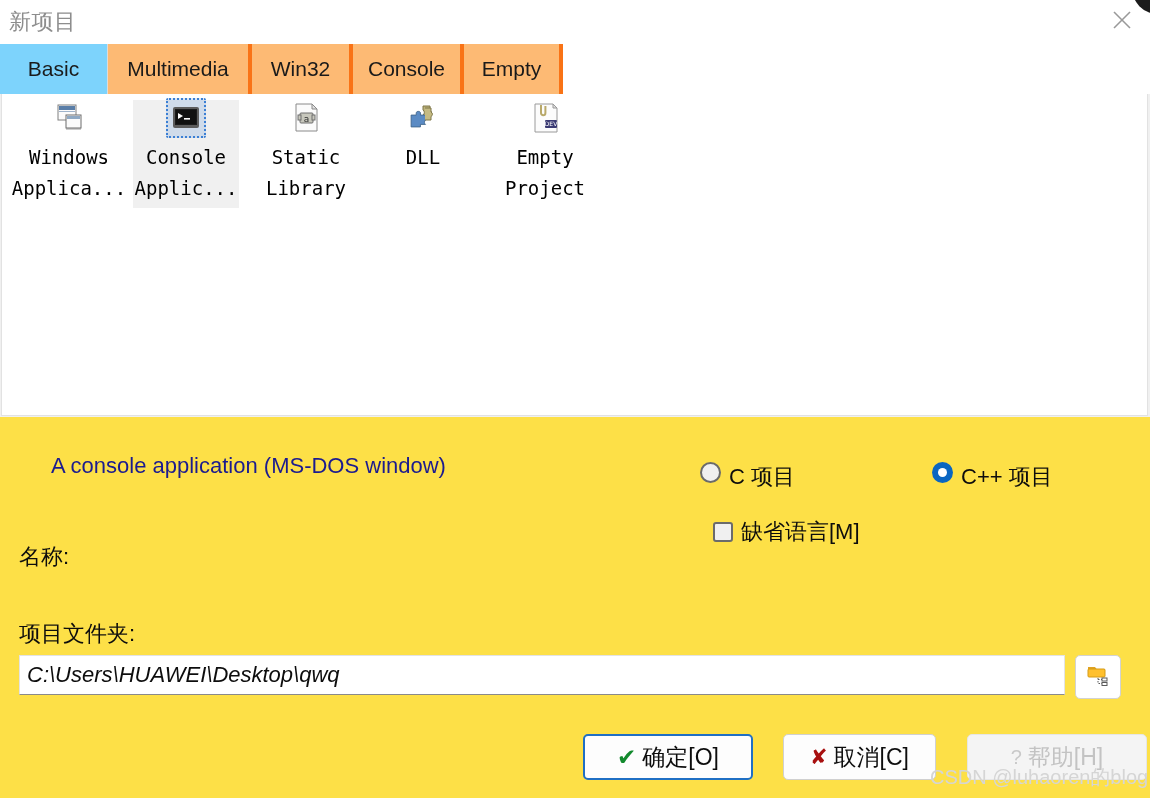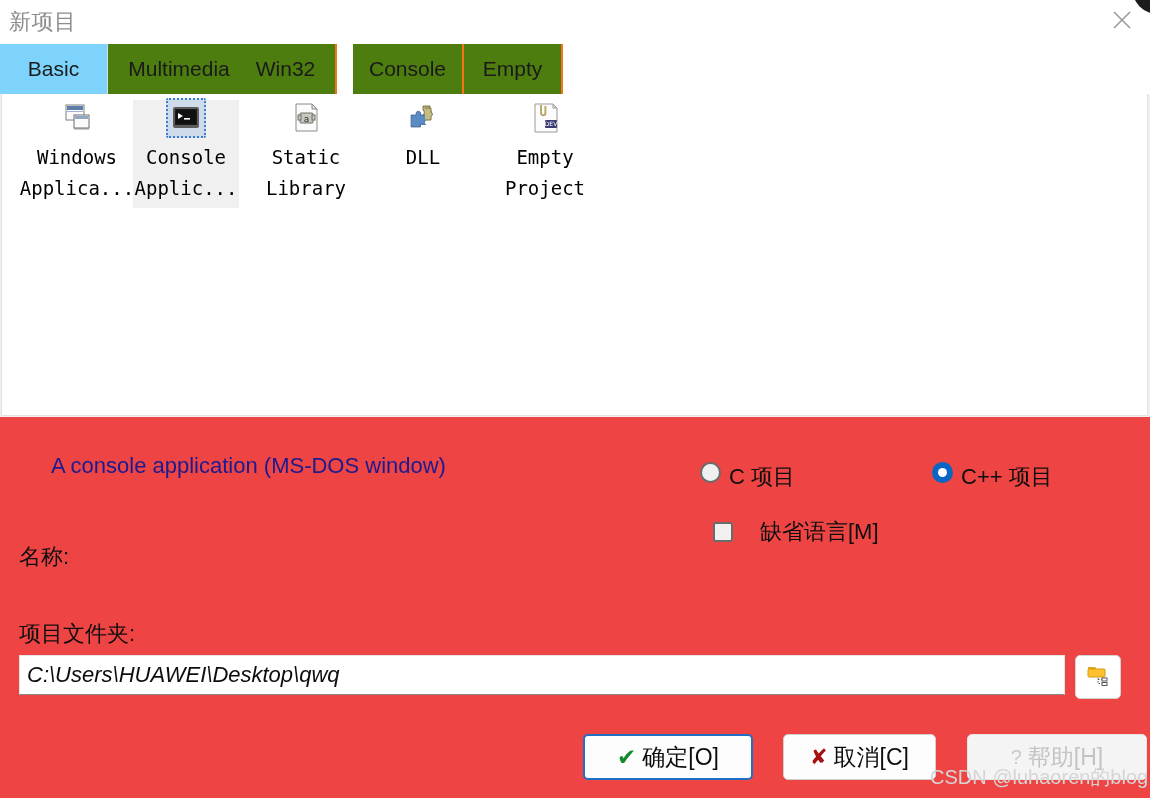--- a/index.html
+++ b/index.html
@@ -51,22 +51,22 @@
   
   #tabbar {
     position: absolute; left: 0; top: 44px;
     width: 1150px; height: 50px;
     background: #ffffff;
   }
   .tab {
     position: absolute; top: 0; height: 50px;
     display: flex; align-items: center; justify-content: center;
     font-size: 21px; color: #1a1a1a;
-    background: #4d7c0f;
-    border-right: 2px solid #f97316;
+    background: #fdba74;
+    border-right: 4px solid #f97316;
     box-sizing: border-box;
     cursor: default;
     white-space: nowrap;
   }
   .tab.selected {
     background: #7dd3fc;
     border-right: 1px solid #dcdcdc;
   }
   #tab-strip-fill {
     position: absolute; left: 0; top: 44px;
@@ -109,21 +109,21 @@
     box-sizing: border-box;
     border: 2px dotted #3b7fd4;
     background: rgba(59,127,212,.18);
     border-radius: 2px;
   }
 
   
   #lower {
     position: absolute; left: 0; top: 417px;
     width: 1150px; height: 381px;
-    background: #ef4444;
+    background: #fde047;
   }
   #desc {
     position: absolute; left: 51px; top: 36px;
     font-size: 22px; color: #1b1b8f;
     white-space: nowrap;
   }
 
   .radio-row { position: absolute; display: flex; align-items: flex-start; cursor: default; }
   .radio {
     width: 21px; height: 21px; border-radius: 50%;
@@ -139,21 +139,21 @@
     position: relative;
   }
   .radio.checked::after {
     content: "";
     position: absolute; left: 6px; top: 6px;
     width: 9px; height: 9px; border-radius: 50%;
     background: #ffffff;
   }
   .radio-label { font-size: 22px; color: #0d0d0d; white-space: nowrap; }
 
-  #chk-row { position: absolute; left: 713px; top: 500px; display: flex; align-items: center; cursor: default; gap: 19px; }
+  #chk-row { position: absolute; left: 713px; top: 500px; display: flex; align-items: center; cursor: default; }
   .checkbox {
     width: 20px; height: 20px;
     box-sizing: border-box;
     border: 2px solid #6b6b6b;
     border-radius: 3px;
     background: #f0f0f0;
     margin-right: 8px;
     flex: none;
   }
   .chk-label { font-size: 22px; color: #0d0d0d; white-space: nowrap; }
@@ -242,34 +242,34 @@
   </div>
 
   <div id="tab-strip-fill"></div>
   <div id="tabbar">
     <div class="tab selected" style="left:0px;width:108px;">
       <span>Basic</span>
     </div>
     <div class="tab" style="left:108px;width:144px;">
       <span>Multimedia</span>
     </div>
-    <div class="tab" style="left:236px;width:101px;">
+    <div class="tab" style="left:252px;width:101px;">
       <span>Win32</span>
     </div>
     <div class="tab" style="left:353px;width:111px;">
       <span>Console</span>
     </div>
     <div class="tab" style="left:464px;width:99px;">
       <span>Empty</span>
     </div>
   </div>
 
   <div id="panel">
 
-    <div class="proj-item" style="left:16px;width:118px;">
+    <div class="proj-item" style="left:8px;width:118px;">
       <div class="proj-icon">
         <svg width="32" height="32" viewBox="0 0 32 32">
           <rect x="5" y="3" width="18" height="15" fill="#fbfbfb" stroke="#808080" stroke-width="1"></rect>
           <rect x="6" y="4" width="16" height="4" fill="#5a7ea8"></rect>
           <rect x="6" y="9" width="16" height="1" fill="#9fb4cc"></rect>
           <rect x="13" y="13" width="15" height="13" fill="#fbfbfb" stroke="#6d6d6d" stroke-width="1"></rect>
           <rect x="14" y="14" width="13" height="3" fill="#8fa9c4"></rect>
           <rect x="13" y="26" width="15" height="1.5" fill="#9a9a9a"></rect>
         </svg>
       </div>

